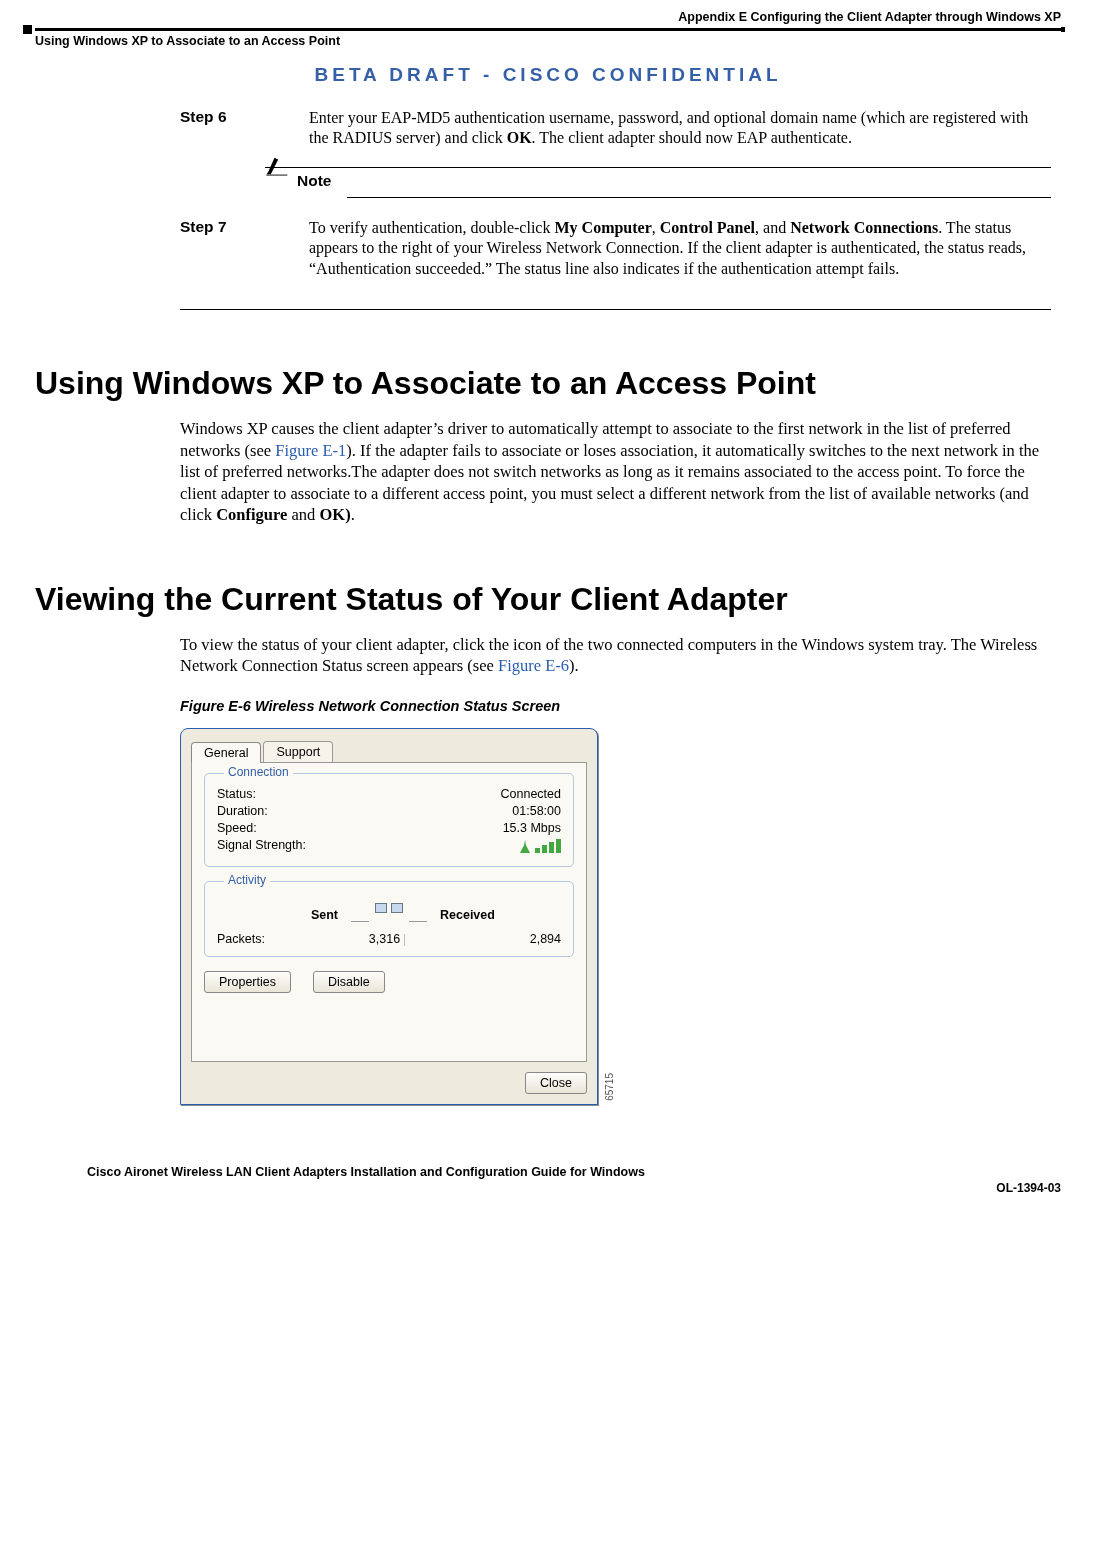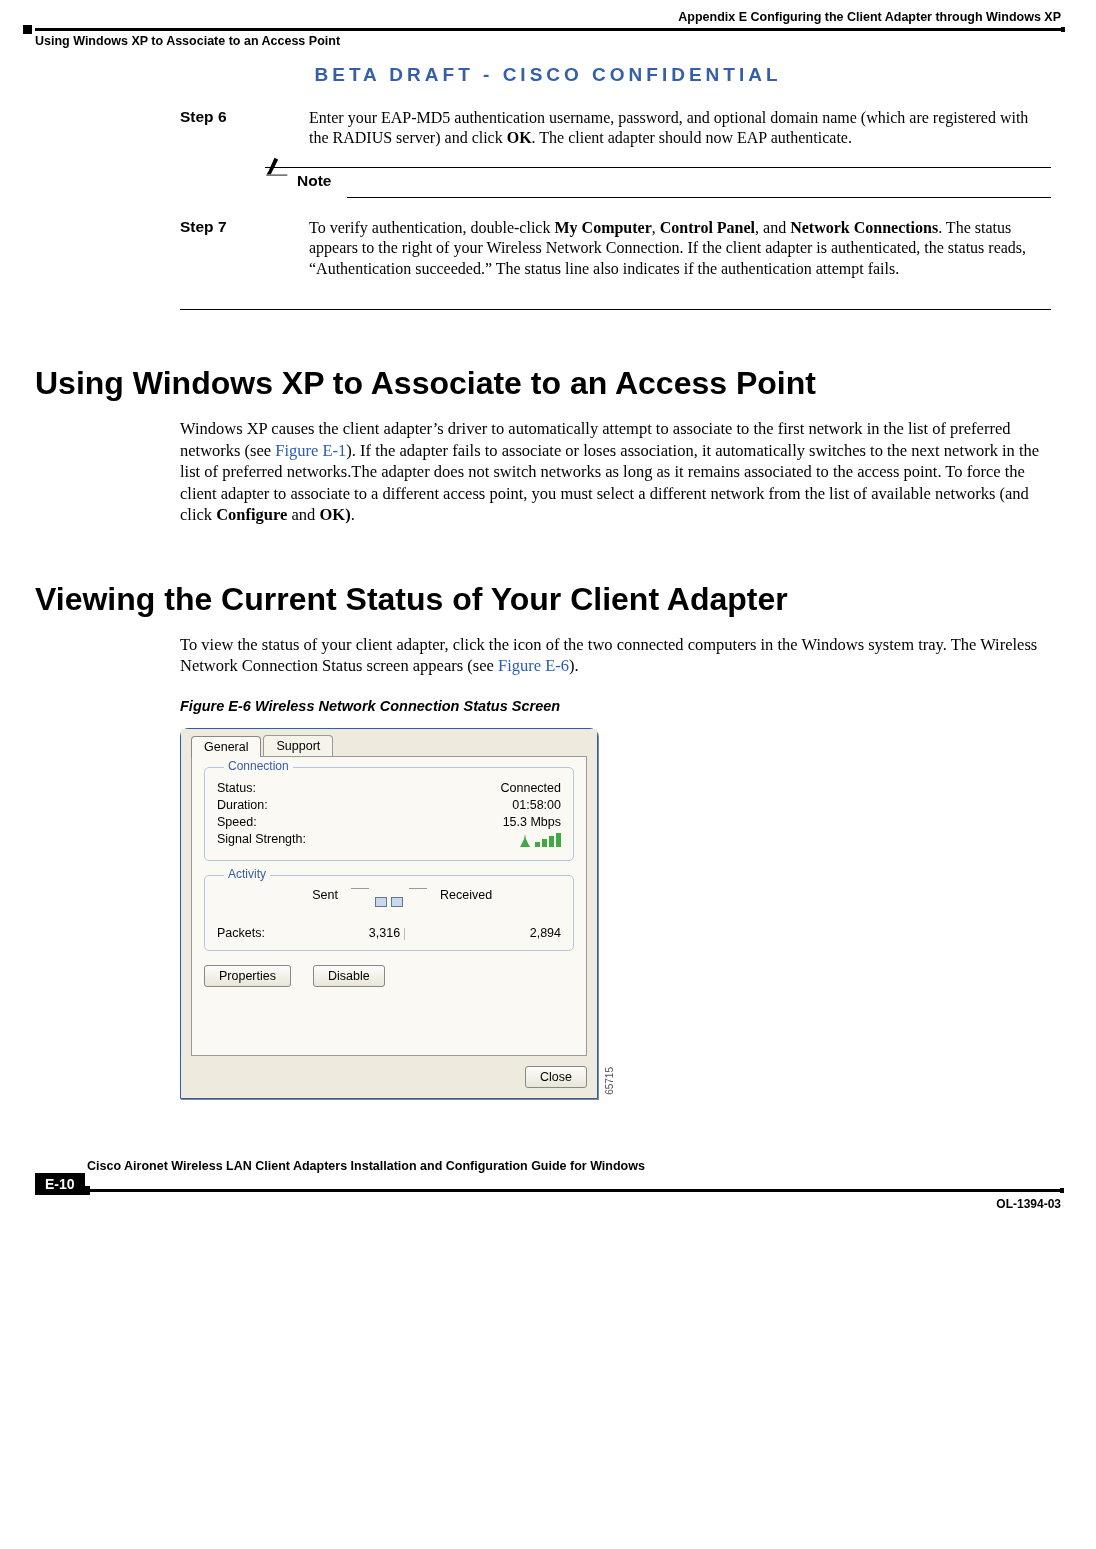--- a/index.html
+++ b/index.html
@@ -174,21 +174,21 @@
   .xp-help-btn, .xp-close-btn {
     width: 21px; height: 21px;
     border-radius: 3px;
     margin-left: 3px;
     display: flex; align-items:center; justify-content:center;
     font-weight: bold;
     font-family: Arial, sans-serif;
   }
   .xp-help-btn { background: linear-gradient(#6aa6f4,#2a6ed8); color:#fff; font-size:14px;}
   .xp-close-btn { background: linear-gradient(#f07060,#d23020); color:#fff; font-size:14px;}
-  .xp-body { padding: 6px 10px 10px 10px; background:#eeeade; }
+  .xp-body { padding: 12px 10px 10px 10px; background:#eeeade;border-radius:21px; }
   .xp-tabs { display: flex; }
   .xp-tab {
     border: 1px solid #999;
     border-bottom: none;
     background: #f6f3ea;
     padding: 3px 12px;
     border-radius: 4px 4px 0 0;
     margin-right: 2px;
     position: relative;
     font-size:12.5px;
@@ -225,21 +225,21 @@
   .xp-row { display: flex; justify-content: space-between; margin: 3px 0; }
   .xp-left { width: 50%; }
   .xp-right { width: 50%; text-align: right; }
   .xp-strength {
     display:inline-flex; align-items:flex-end; gap:2px;
     vertical-align: middle;
   }
   .xp-ant { width:10px;height:13px;background:#43a843;margin-right:3px;clip-path:polygon(50% 0,60% 40%,100% 100%,0 100%,40% 40%); }
   .xp-bar { width:5px; background:#43a843; }
   .xp-bar.b1{height:5px;} .xp-bar.b2{height:8px;} .xp-bar.b3{height:11px;} .xp-bar.b4{height:14px;}
-  .xp-activity-row{ display:flex; align-items:flex-start; justify-content:center; margin:2px 0 10px 0;}
+  .xp-activity-row{ display:flex; align-items:flex-end; justify-content:center; margin:2px 0 10px 0;font-weight:bold;}
   .xp-activity-row .lbl{width:25%;text-align:right;padding-right:10px;}
   .xp-activity-row .lbl2{width:25%;text-align:left;padding-left:10px;}
   .xp-activity-icon{
     width:34px;height:28px;display:flex;align-items:center;justify-content:center;
   }
   .xp-pc{width:12px;height:10px;background:#c8d8ef;border:1px solid #678;}
   .xp-dash{width:18px;border-top:1px solid #999;margin:0 3px;}
   .xp-packets-row{display:flex;}
   .xp-packets-row > div{flex:1;}
   .xp-packets-row .c1{text-align:left;}
@@ -404,20 +404,16 @@
       </div>
       <div class="xp-close-row">
         <button class="xp-btn">Close</button>
       </div>
     </div>
     <div class="img-id">65715</div>
   </div>
 
   <div class="footer-wrap">
     <div class="foot-title">Cisco Aironet Wireless LAN Client Adapters Installation and Configuration Guide for Windows</div>
-    <div class="footer-line1">
-      <div class="pagebox">E-10</div>
-      <div class="foot-rule"></div>
-    </div>
     <div class="foot-doc">OL-1394-03</div>
   </div>
 
 </div>
 
 </body></html>

